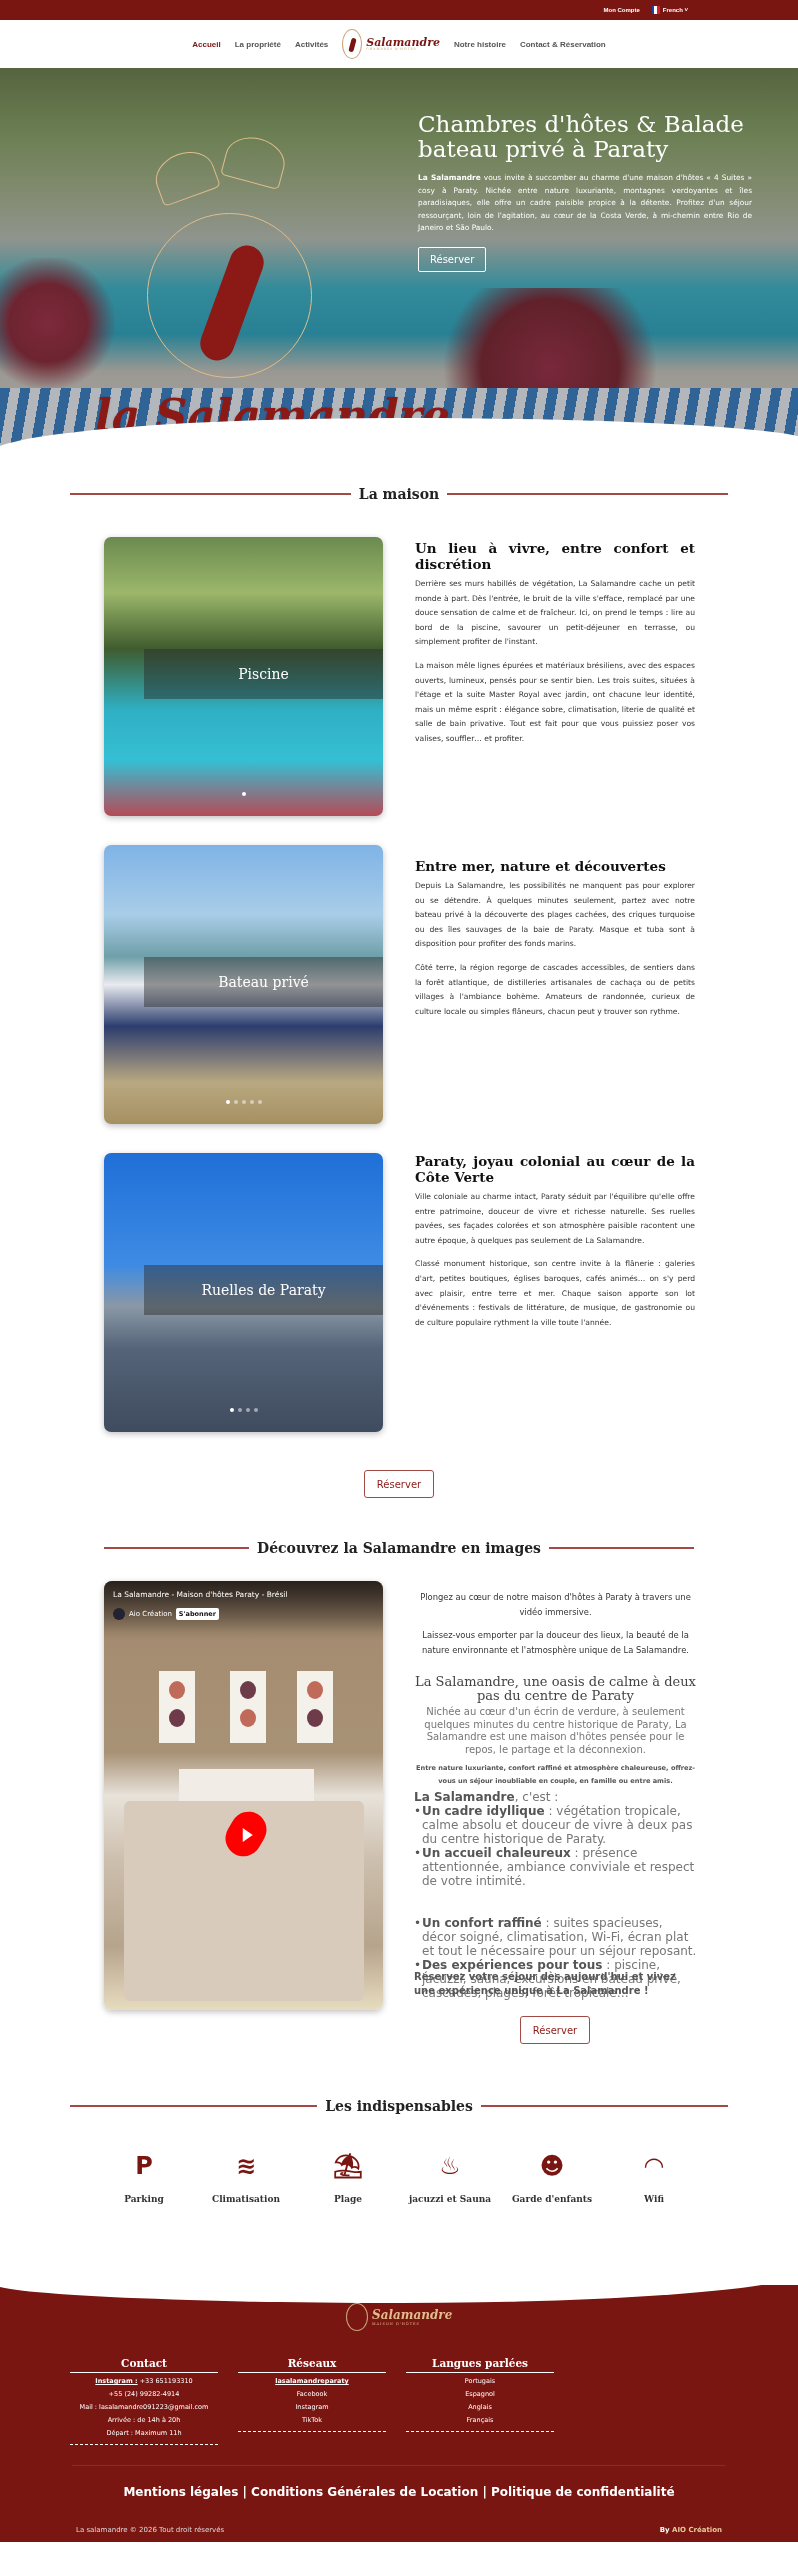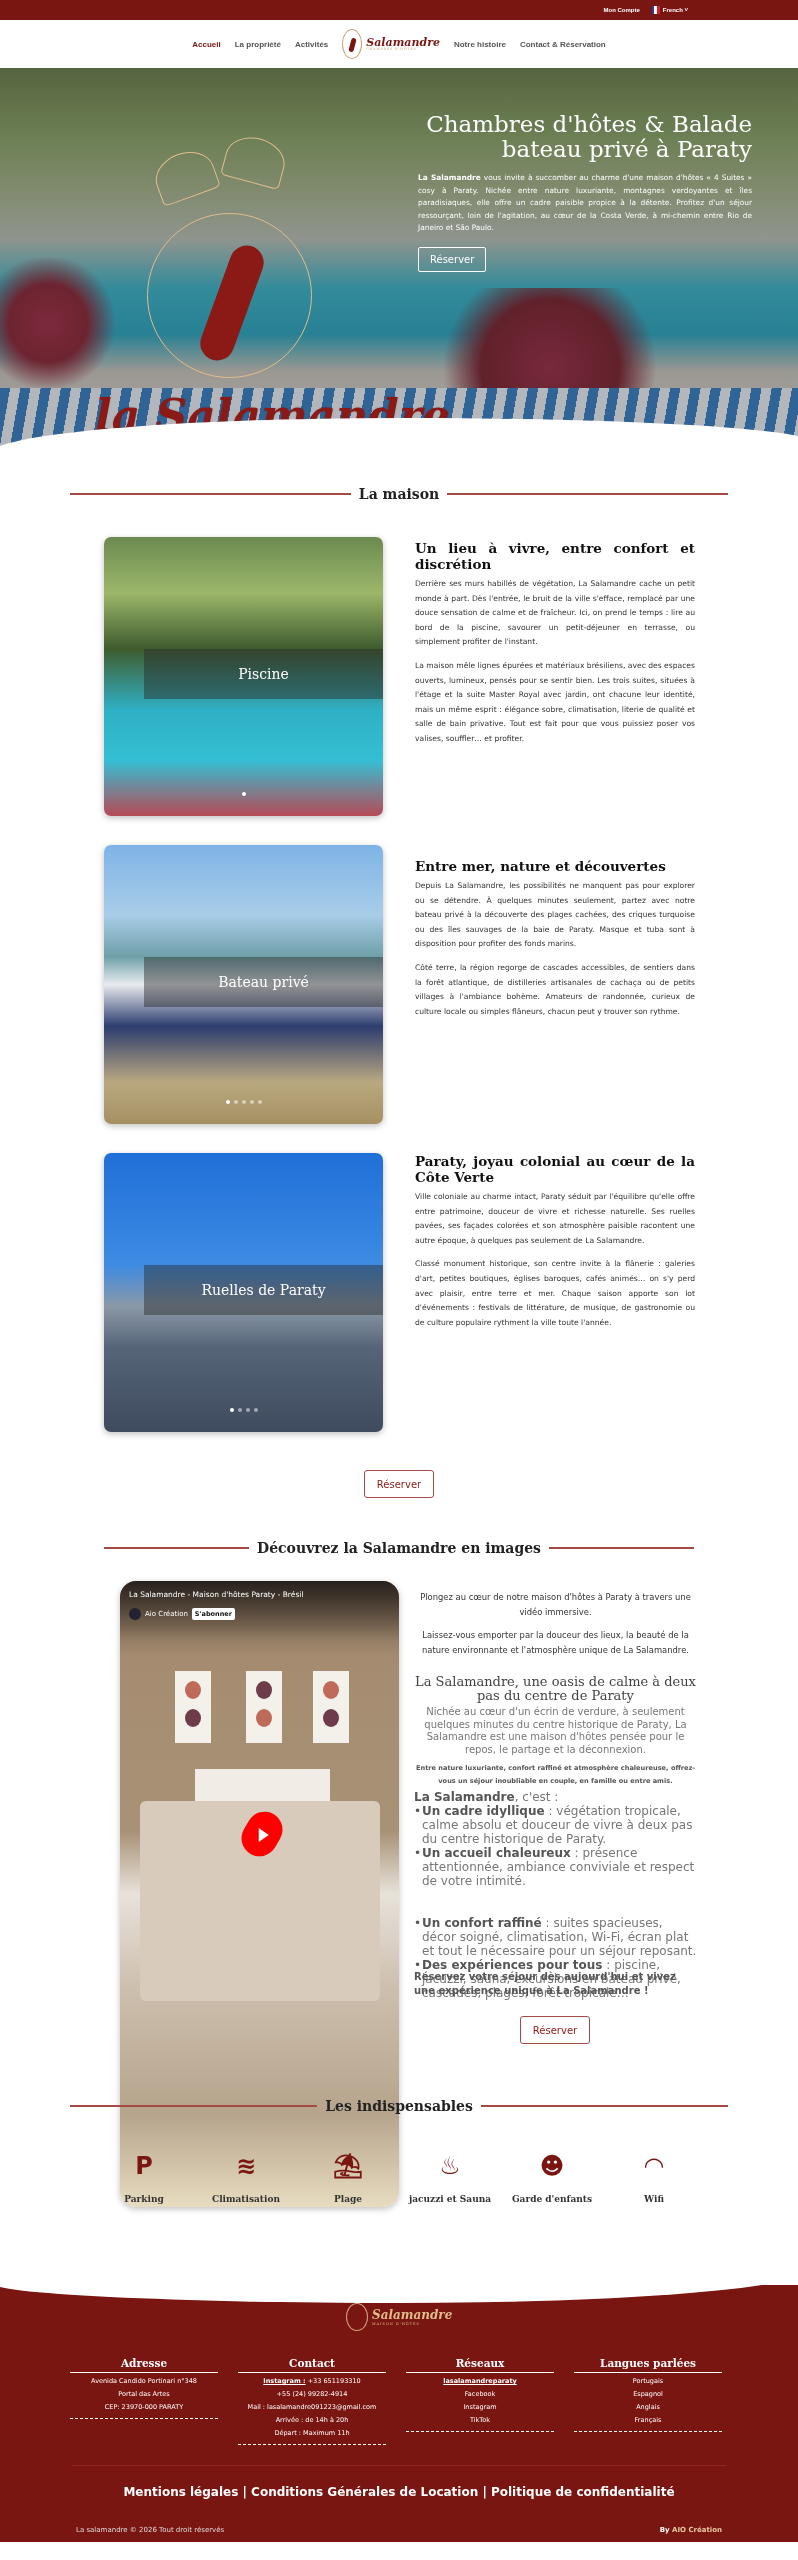--- a/index.html
+++ b/index.html
@@ -20,39 +20,39 @@
 .hero .plants2{position:absolute;left:420px;top:220px;width:260px;height:160px;background:radial-gradient(circle at 50% 50%,#9a3048 0,#7a2633 45%,transparent 70%)}
 .hero .stripes{position:absolute;left:0;top:320px;width:798px;height:60px;background:repeating-linear-gradient(100deg,#3a7fc2 0 10px,#e8eef4 10px 20px)}
 .hero .wave{position:absolute;left:-10px;bottom:-30px;width:820px;height:60px;background:#fff;border-radius:50% 50% 0 0/60% 40% 0 0}
 .logo-big{position:absolute;left:95px;top:50px;width:240px;height:360px}
 .logo-big .ring{position:absolute;left:52px;top:95px;width:165px;height:165px;border:1.5px solid #e0bd8c;border-radius:50%}
 .logo-big .leaf{position:absolute;width:60px;height:45px;border:1.5px solid #e0bd8c;border-radius:50% 50% 10% 10%}
 .logo-big .gecko{position:absolute;left:120px;top:125px;width:34px;height:120px;background:#8b1a16;border-radius:20px;transform:rotate(20deg)}
 .logo-big .name{position:absolute;left:0;top:272px;font-family:"DejaVu Serif",serif;font-style:italic;font-weight:bold;color:#8b1a16;font-size:44px;white-space:nowrap;text-shadow:0 0 2px rgba(0,0,0,.2)}
 .logo-big .sub{position:absolute;left:50px;top:325px;color:#e0bd8c;font-size:12px;letter-spacing:4px}
 .hero-text{position:absolute;left:418px;top:112px;width:334px;color:#fff;text-align:justify}
-.hero-text h1{font-family:"DejaVu Serif",serif;font-weight:normal;font-size:23px;line-height:25px;text-align:right;margin-bottom:10px}
+.hero-text h1{font-family:"DejaVu Serif",serif;font-weight:normal;font-size:23px;line-height:25px;text-align:left;margin-bottom:10px}
 .hero-text p{font-size:7.4px;line-height:12.5px}
 .btn-outline-white{display:inline-block;margin-top:12px;border:1.5px solid #fff;color:#fff;font-size:10px;padding:6px 11px;border-radius:2px}
 .section-title{position:absolute;left:70px;width:658px;display:flex;align-items:center;gap:8px}
 .section-title .line{flex:1;height:2px;background:#a34a45}
 .section-title span{font-family:"DejaVu Serif",serif;font-weight:bold;font-size:14px;color:#222;white-space:nowrap}
 .card{position:absolute;left:104px;width:279px;height:279px;border-radius:7px;overflow:hidden;box-shadow:0 2px 6px rgba(0,0,0,.25)}
 .card .caption{position:absolute;left:40px;right:0;top:112px;height:50px;background:rgba(40,40,40,.45);color:#fff;font-family:"DejaVu Serif",serif;font-size:14px;display:flex;align-items:center;justify-content:center}
 .card .dots{position:absolute;bottom:20px;left:0;right:0;display:flex;justify-content:center;gap:4px}
 .card .dots i{width:4px;height:4px;border-radius:50%;background:rgba(255,255,255,.5)}
 .card .dots i.on{background:#fff}
 .pool{background:linear-gradient(180deg,#6b8a4f 0%,#9cb76a 20%,#3f5c2e 40%,#2fb0c4 62%,#35bfd4 80%,#b64a57 100%)}
 .boat{background:linear-gradient(180deg,#7fb3e6 0%,#a8cde8 25%,#6f9fa8 40%,#e8ebef 50%,#2c3d6e 65%,#b9a881 85%,#a59061 100%)}
 .street{background:linear-gradient(180deg,#1f6fd8 0%,#3d8be3 40%,#8a98a6 55%,#556478 70%,#3f4b5e 100%)}
 .txtblock{position:absolute;left:415px;width:280px;text-align:justify}
 .txtblock h2{font-family:"DejaVu Serif",serif;font-weight:bold;font-size:13.5px;line-height:16px;color:#111;margin-bottom:5px}
 .txtblock p{font-size:7.6px;line-height:14.6px;color:#333;margin-bottom:9px}
 .btn-outline-red{position:absolute;border:1.5px solid #a34a45;color:#8b1a16;font-size:10px;display:flex;align-items:center;justify-content:center;border-radius:3px;background:#fff}
-.video{position:absolute;left:120px;top:1581px;width:279px;height:626px;border-radius:16px;overflow:hidden;background:linear-gradient(180deg,#5a4a3e 0%,#a58c70 12%,#a89276 40%,#e8e2da 50%,#cdbfae 65%,#b6a48c 85%,#e7dcc0 100%);box-shadow:0 2px 6px rgba(0,0,0,.25)}
+.video{position:absolute;left:104px;top:1581px;width:279px;height:429px;border-radius:8px;overflow:hidden;background:linear-gradient(180deg,#5a4a3e 0%,#a58c70 12%,#a89276 40%,#e8e2da 50%,#cdbfae 65%,#b6a48c 85%,#e7dcc0 100%);box-shadow:0 2px 6px rgba(0,0,0,.25)}
 .video .vtop{position:absolute;top:0;left:0;right:0;height:60px;background:linear-gradient(180deg,rgba(0,0,0,.55),transparent)}
 .video .vtitle{position:absolute;left:9px;top:9px;color:#fff;font-size:7.5px}
 .video .vchan{position:absolute;left:9px;top:27px;display:flex;align-items:center;gap:4px;color:#fff;font-size:7px}
 .video .avatar{width:12px;height:12px;border-radius:50%;background:#223}
 .video .sub{background:#fff;color:#111;font-weight:bold;padding:2px 3px;border-radius:2px;font-size:6.5px}
 .frame{position:absolute;width:36px;height:72px;background:#f4f0ea;top:110px}
 .frame i{display:block;width:16px;height:18px;border-radius:50%;margin:10px auto 0}
 .bed{position:absolute;left:20px;top:220px;width:240px;height:200px;background:#d9cbbb;border-radius:6px}
 .headboard{position:absolute;left:75px;top:188px;width:135px;height:55px;background:#f1ede6}
 .play{position:absolute;left:124px;top:230px;width:36px;height:46px;background:#ff0000;border-radius:18px;transform:rotate(30deg);display:flex;align-items:center;justify-content:center}
@@ -271,27 +271,20 @@
 </div>
 
 <footer class="footer">
   <div class="fwave"></div>
   <div class="flogo">
       <span class="m"></span>
       <span class="w"><span>Salamandre</span><small>MAISON D'HÔTES</small></span>
     </div>
   <div class="fcols">
     <div class="fcol">
-      <h4>Adresse</h4>
-      <div>Avenida Candido Portinari n°348</div>
-      <div>Portal das Artes</div>
-      <div>CEP: 23970-000 PARATY</div>
-      <div class="dash"></div>
-    </div>
-    <div class="fcol">
       <h4>Contact</h4>
       <div><u>Instagram :</u><span> +33 651193310</span></div>
       <div>+55 (24) 99282-4914</div>
       <div>Mail : lasalamandre091223@gmail.com</div>
       <div>Arrivée : de 14h à 20h</div>
       <div>Départ : Maximum 11h</div>
       <div class="dash"></div>
     </div>
     <div class="fcol">
       <h4>Réseaux</h4>

